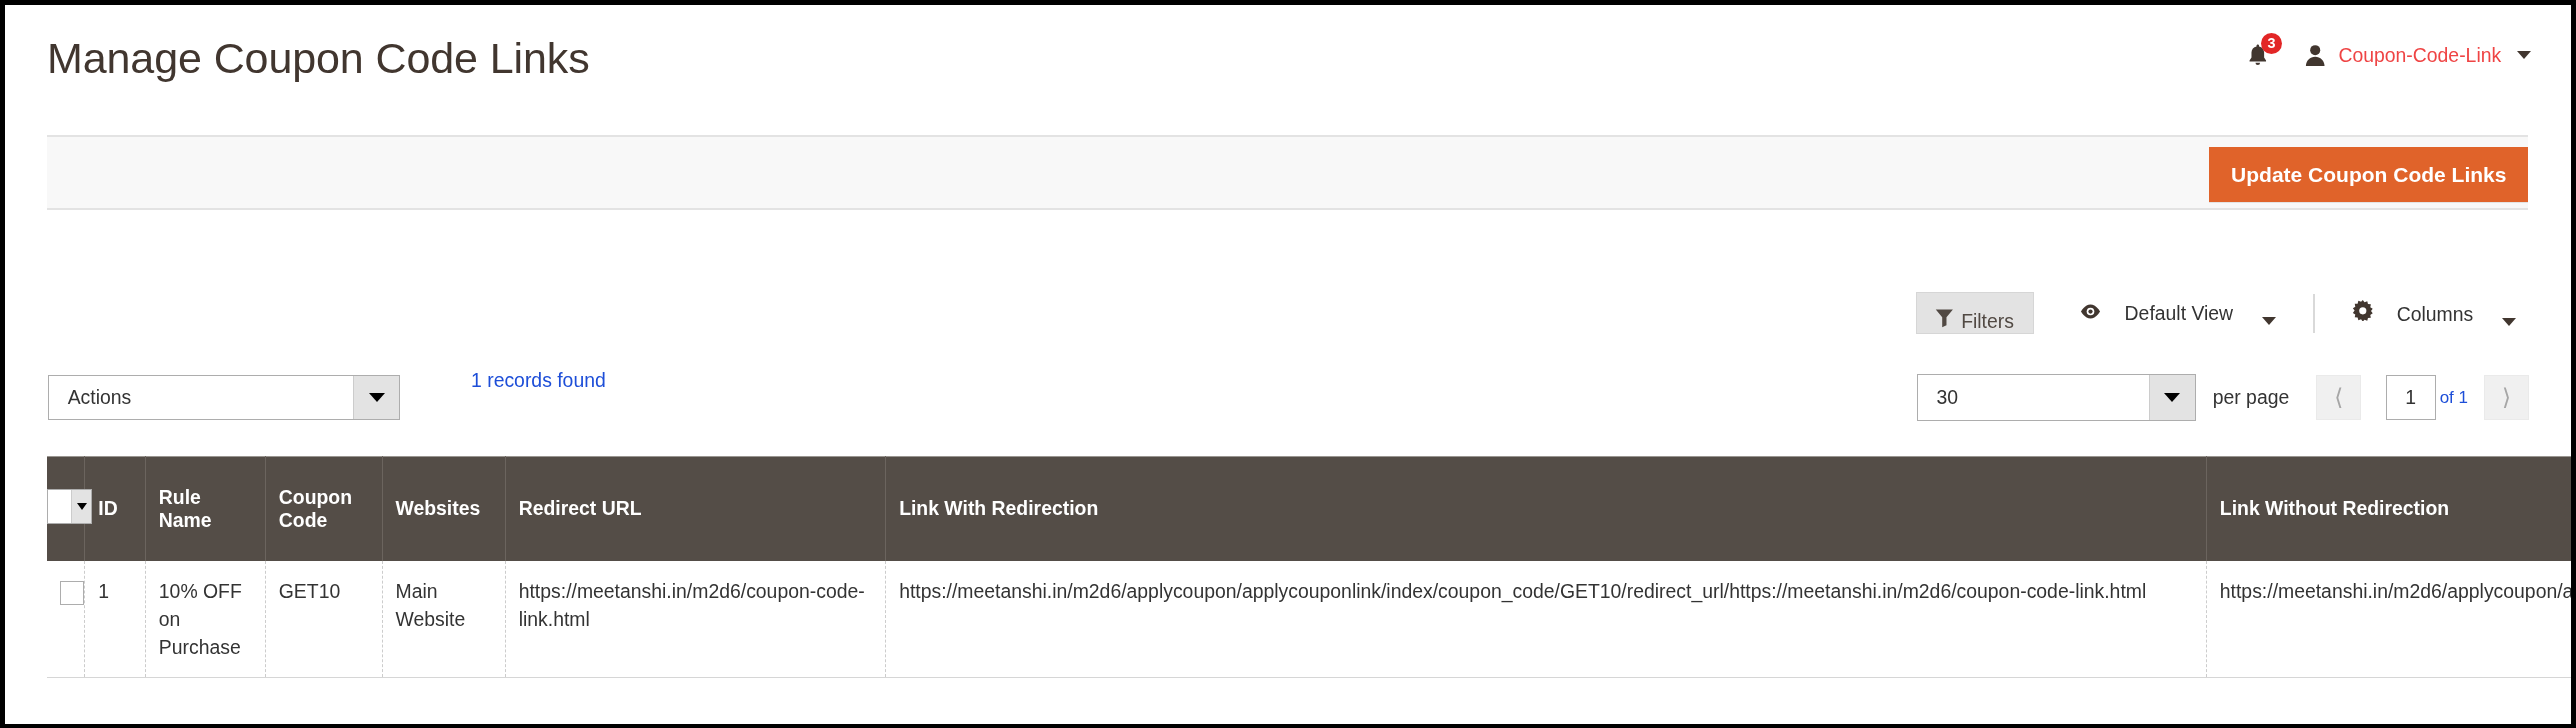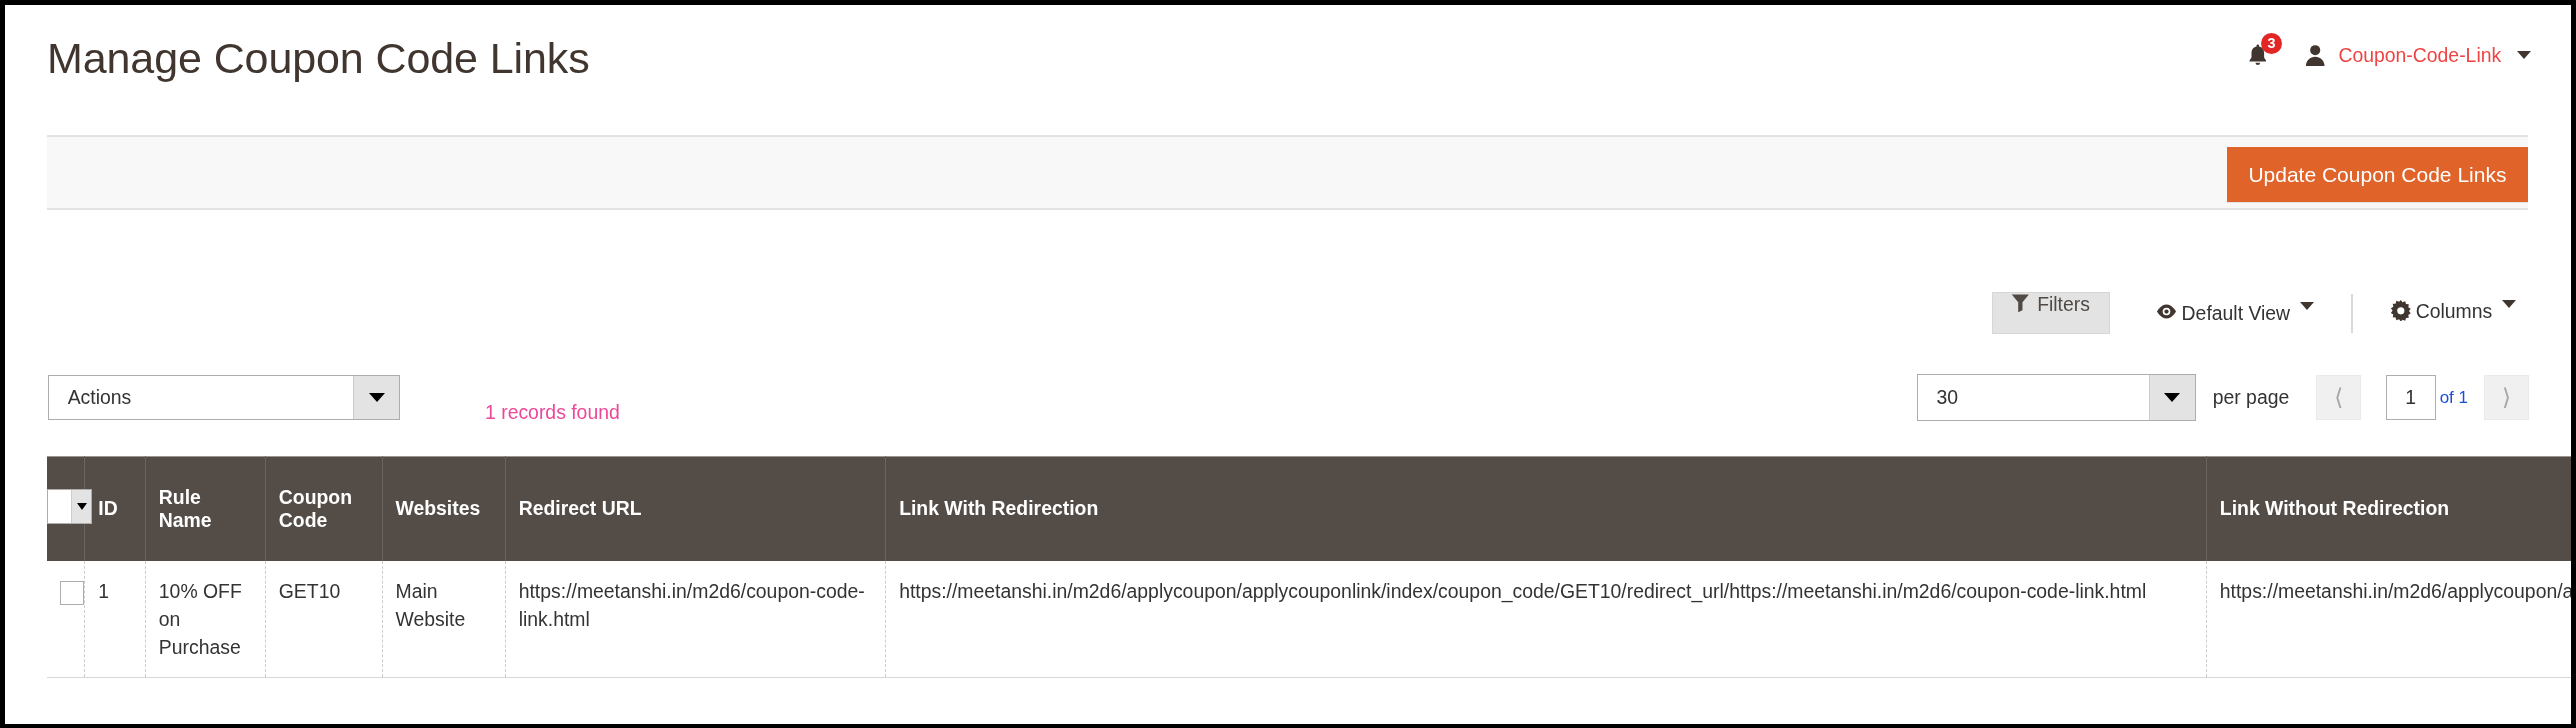--- a/index.html
+++ b/index.html
@@ -119,60 +119,60 @@
   }
   .primary-btn {
     position: absolute;
     right: 0px;
     top: 10px;
     height: 55px;
     padding: 0 21.6px;
     background: #e0632a;
     color: #ffffff;
     font-size: 21px;
-    font-weight: normal;
+    font-weight: bold;
     border: none;
     line-height: 55px;
     cursor: pointer;
     font-family: "Liberation Sans", sans-serif;
     white-space: nowrap;
     box-shadow: 0 0.7px 0 rgba(0,0,0,.12);
   }
 
   
   .grid-toolbar {
     position: absolute;
     right: 42px;
     top: 287px;
     display: flex;
     align-items: center;
   }
   .filters-btn {
     display: flex;
-    align-items: flex-start;
+    align-items: flex-end;
     gap: 7px;
     background: #e3e3e3;
     border: 0.7px solid #d6d6d6;
     height: 42px;
     padding: 0 18.7px;
     box-sizing: border-box;
     cursor: pointer;
     color: #514943;
     font-size: 19.4px;
   }
   .toolbar-sep {
     width: 1.4px;
     height: 39px;
     background: #d9d9d9;
     margin: 0 24.4px;
   }
   .toolbar-item {
     display: flex;
-    align-items: flex-start;
-    gap: 4px;
+    align-items: flex-end;
+    gap: 23px;
     cursor: pointer;
     color: #333333;
     font-size: 19.4px;
     padding: 0 13px;
   }
   .tb-gap { width: 32px; }
   .tb-caret {
     width: 0; height: 0;
     border-left: 7.2px solid transparent;
     border-right: 7.2px solid transparent;
@@ -212,25 +212,24 @@
   }
   .dd-arrow {
     width: 0; height: 0;
     border-left: 8px solid transparent;
     border-right: 8px solid transparent;
     border-top: 9.3px solid #000000;
   }
   .records-found {
     position: absolute;
     left: 466px;
-    top: 396px;
-    font-size: 19.4px;
-    color: #ec4899;
+    top: 364px;
+    font-size: 19.4px;
+    color: #1d4ed8;
     white-space: nowrap;
-    margin-left: 14px;
   }
 
   .pager {
     position: absolute;
     right: 42px;
     top: 369px;
     display: flex;
     align-items: center;
   }
   .limit-select {

